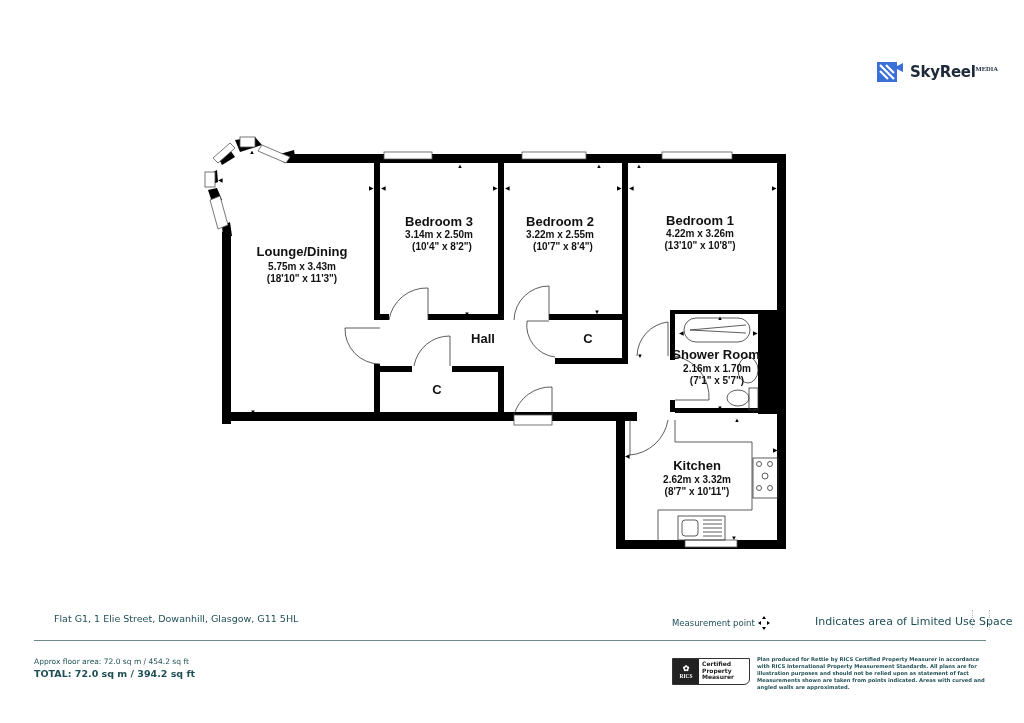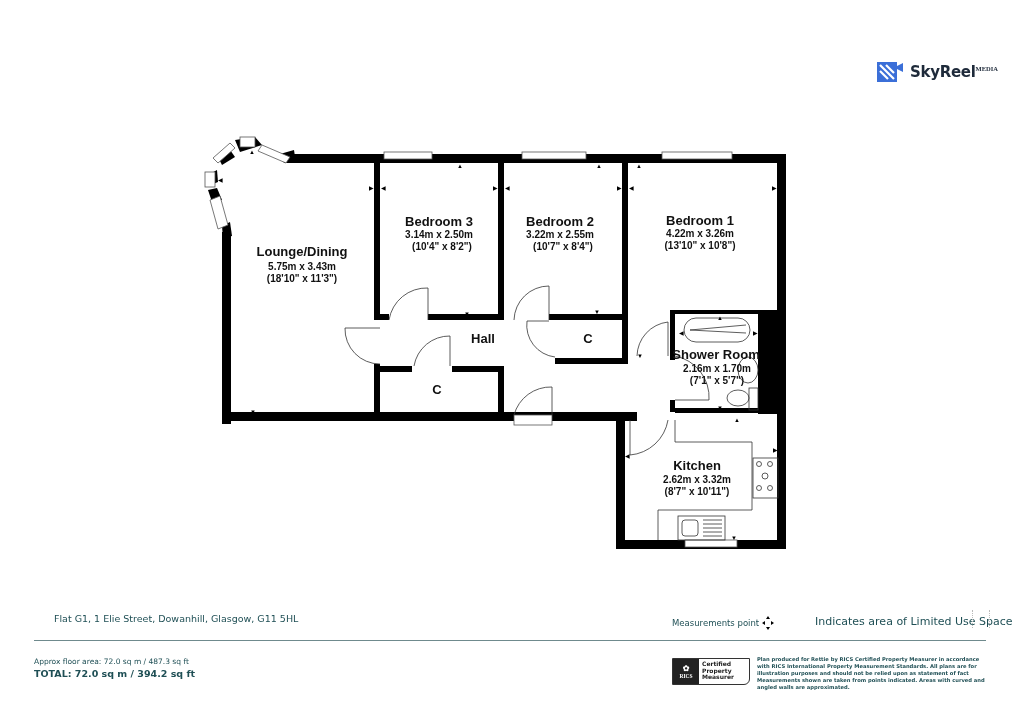--- a/index.html
+++ b/index.html
@@ -205,31 +205,31 @@
   <g>
     <text class="room-name" x="697" y="470" text-anchor="middle">Kitchen</text>
     <text class="room-dim" x="697" y="483" text-anchor="middle">2.62m x 3.32m</text>
     <text class="room-dim" x="697" y="495" text-anchor="middle">(8'7" x 10'11")</text>
   </g>
 </svg>
 
 <div class="footer-addr">Flat G1, 1 Elie Street, Dowanhill, Glasgow, G11 5HL</div>
 
 <div class="legend-mp">
-  <span>Measurements point</span>
+  <span>Measurement point</span>
   <svg width="14" height="16" viewBox="0 0 14 16">
     <path d="M7 1 L9 4 L5 4 Z M7 15 L9 12 L5 12 Z M1 8 L4 6 L4 10 Z M13 8 L10 6 L10 10 Z" fill="#000"></path>
   </svg>
 </div>
 <div class="legend-lu">Indicates area of  Limited Use Space</div>
 <div class="lu-swatch"></div>
 
 <div class="rule"></div>
 
-<div class="area-approx">Approx floor area: 72.0 sq m / 487.3 sq ft</div>
+<div class="area-approx">Approx floor area: 72.0 sq m / 454.2 sq ft</div>
 <div class="area-total">TOTAL: 72.0 sq m / 394.2 sq ft</div>
 
 <div class="rics">
   <div class="rics-left">
     <span style="font-size:8px;">✿</span>
     <span>RICS</span>
   </div>
   <div class="rics-right">
     <div>Certified</div>
     <div>Property</div>

